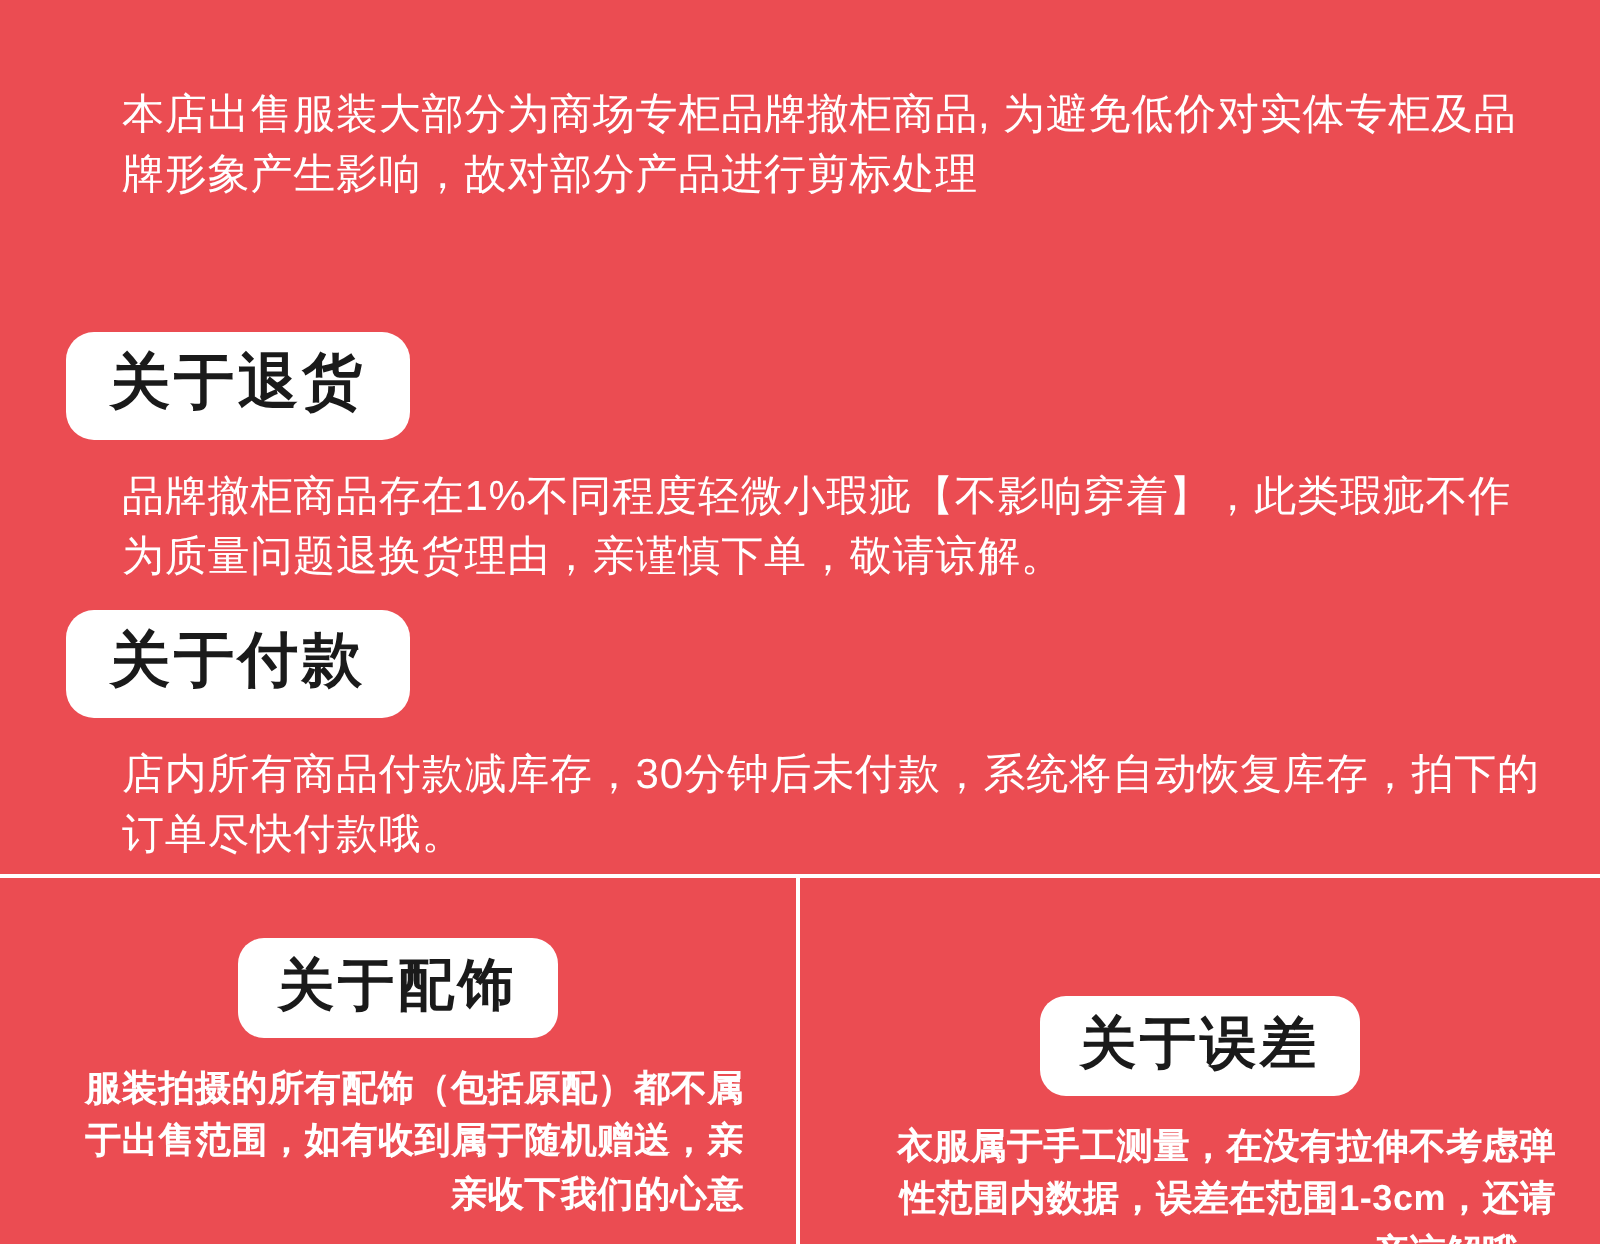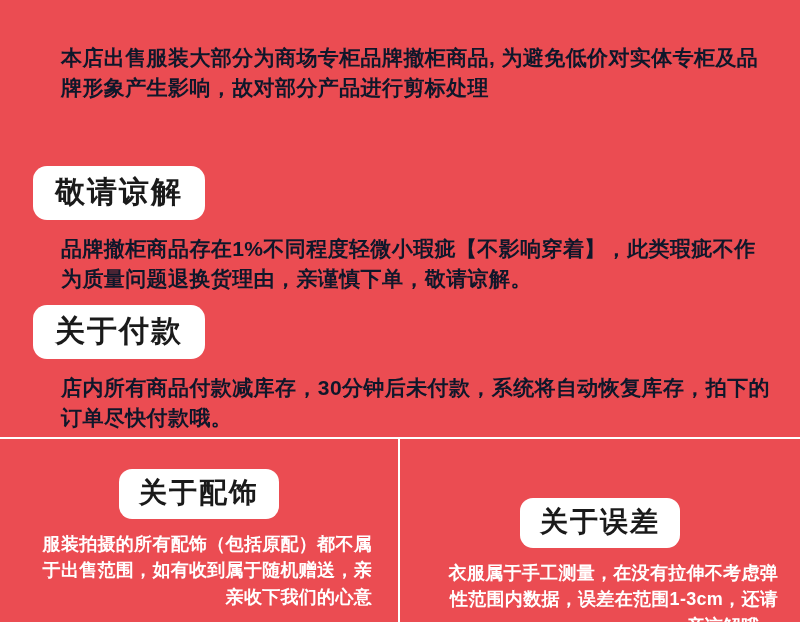--- a/index.html
+++ b/index.html
@@ -49,23 +49,23 @@
     left: 33px;
     width: 740px;
   }
   .section-1 { top: 29px; }
   .section-2 { top: 166px; }
   .section-3 { top: 305px; }
 
   .section-body {
     margin: 0;
     padding: 0;
-    color: #0f172a;
+    color: #ffffff;
     font-size: 21px;
-    font-weight: 700;
+    font-weight: 400;
     line-height: 1.45;
     letter-spacing: 0.4px;
     padding-left: 28px;
     padding-top: 14px;
     max-width: 712px;
   }
 
   
   .divider-h {
     position: absolute;
@@ -132,21 +132,21 @@
 
 <div id="notice-banner">
 
   <div class="top-area">
 
     <div class="section section-1">
       <p class="section-body">本店出售服装大部分为商场专柜品牌撤柜商品, 为避免低价对实体专柜及品牌形象产生影响，故对部分产品进行剪标处理</p>
     </div>
 
     <div class="section section-2">
-      <span class="badge">敬请谅解</span>
+      <span class="badge">关于退货</span>
       <p class="section-body">品牌撤柜商品存在1%不同程度轻微小瑕疵【不影响穿着】，此类瑕疵不作为质量问题退换货理由，亲谨慎下单，敬请谅解。</p>
     </div>
 
     <div class="section section-3">
       <span class="badge">关于付款</span>
       <p class="section-body">店内所有商品付款减库存，30分钟后未付款，系统将自动恢复库存，拍下的订单尽快付款哦。</p>
     </div>
 
   </div>
 

